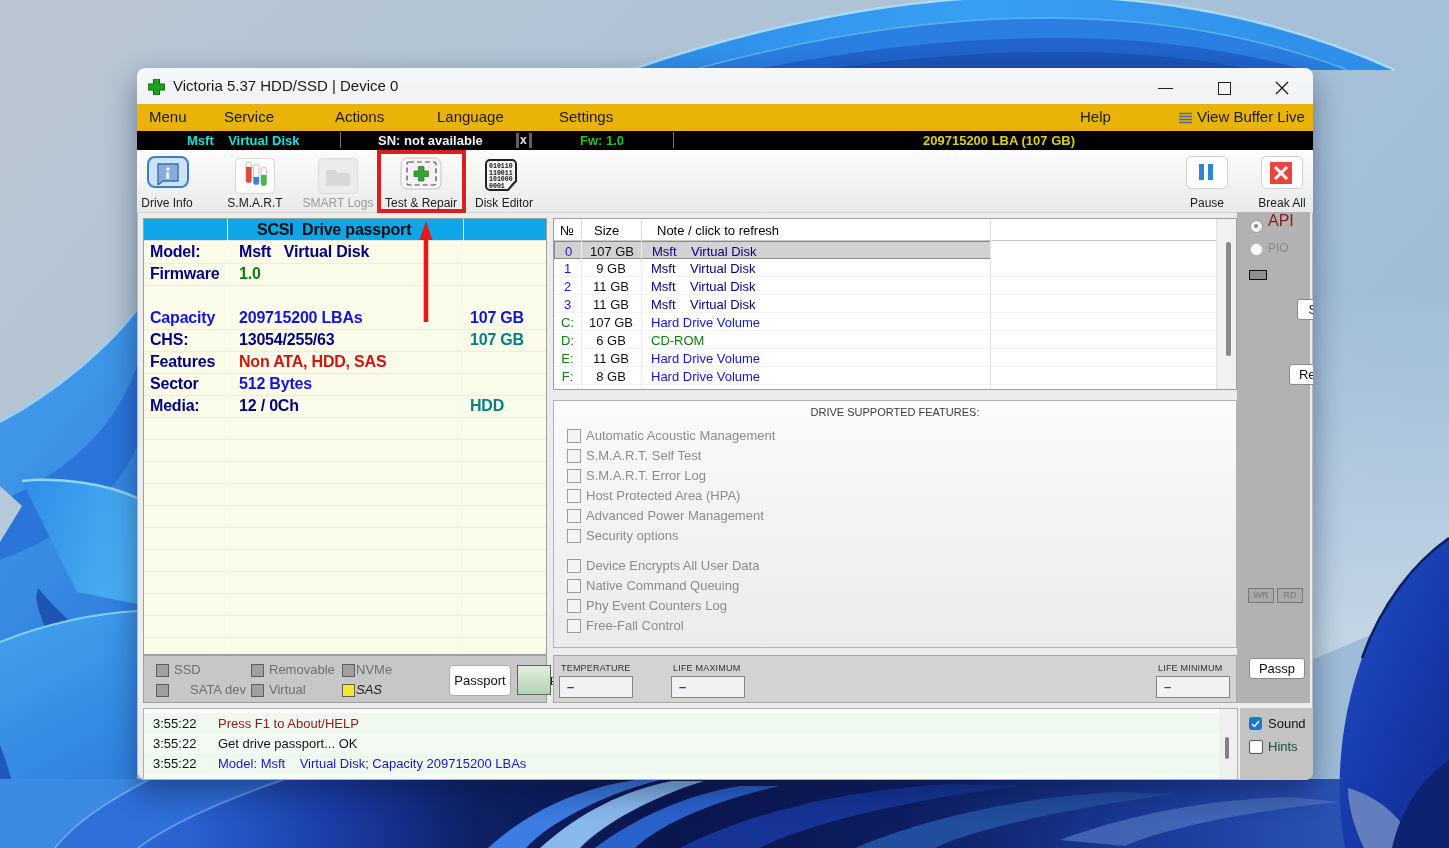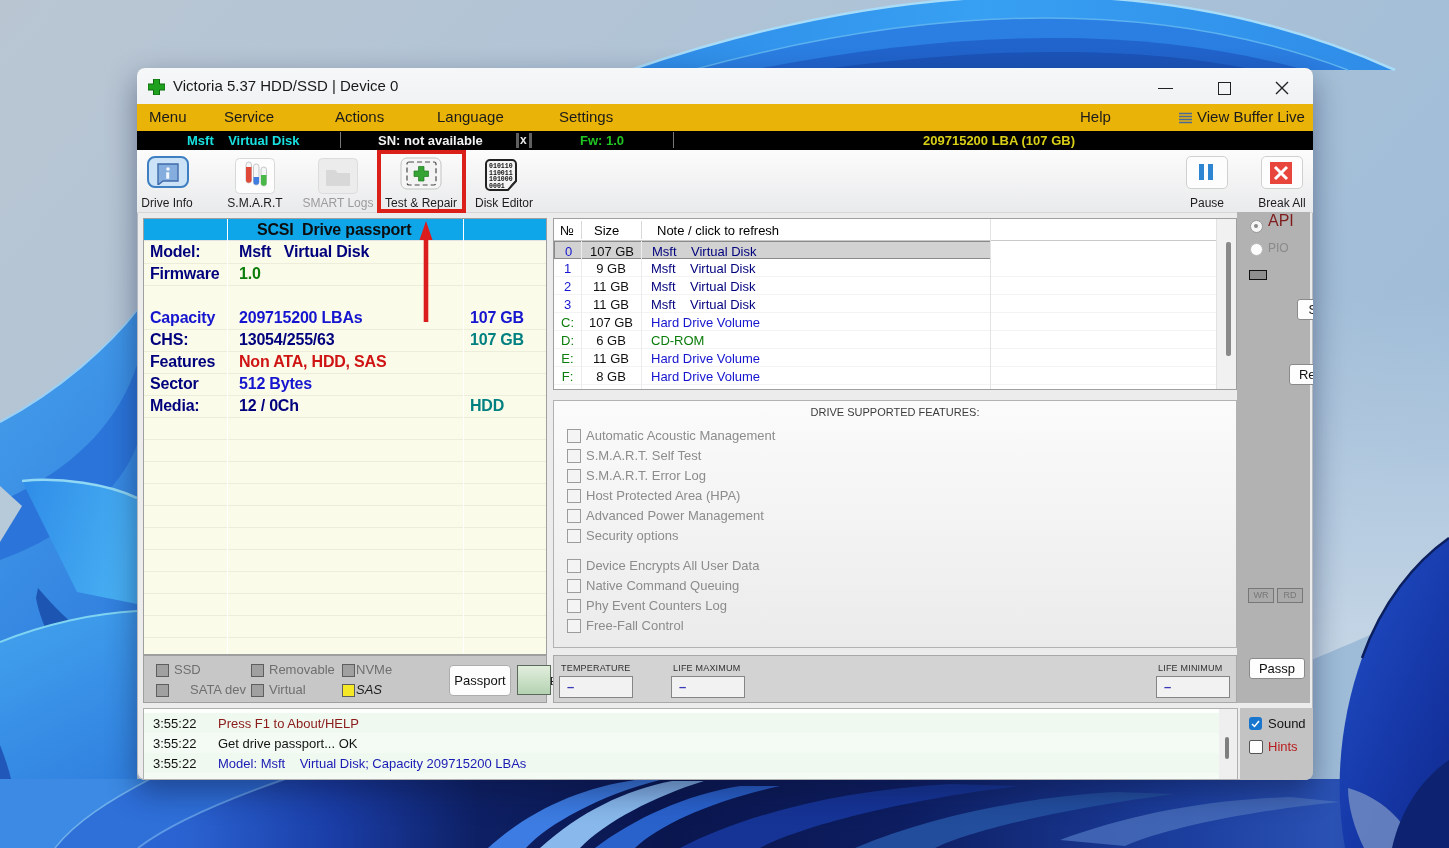--- a/index.html
+++ b/index.html
@@ -444,21 +444,21 @@
    <div class="abs" style="left:6px;top:28px;width:4px;height:22px;background:#7f7f7f;border-radius:2px;"></div>
   </div>
  </div>
  <div id="sndpanel">
   <div class="abs" style="left:9px;top:9px;width:13px;height:13px;background:#1976cf;border-radius:3px;"></div>
   <svg class="abs" style="left:11px;top:12px;" width="9" height="8" viewBox="0 0 9 8">
         <path d="M1 4 L3.5 6.5 L8 1" stroke="#fff" stroke-width="1.5" fill="none"></path>
       </svg>
   <div class="abs" style="left:28px;top:8px;font-size:13px;color:#141414;">Sound</div>
   <div class="abs" style="left:9px;top:32px;width:12px;height:12px;background:#fdfdfd;border:1px solid #555;border-radius:2px;"></div>
-  <div class="abs" style="left:28px;top:31px;font-size:13px;color:#b91c1c;">Hints</div>
+  <div class="abs" style="left:28px;top:31px;font-size:13px;color:#14532d;">Hints</div>
  </div>
 
  <div id="sidebar">
   <div class="abs" style="left:13px;top:8px;width:11px;height:11px;border:1px solid #989898;border-radius:50%;background:#f6f6f6;"></div>
   <div class="abs" style="left:17px;top:12px;width:4px;height:4px;border-radius:50%;background:#8a8a8a;"></div>
   <div class="abs" style="left:31px;top:0;font-size:16px;color:#7f1d1d;">API</div>
   <div class="abs" style="left:13px;top:31px;width:11px;height:11px;border:1px solid #b8b8b8;border-radius:50%;background:#fdfdfd;"></div>
   <div class="abs" style="left:31px;top:29px;font-size:12px;color:#8a8a8a;">PIO</div>
   <div class="abs" style="left:12px;top:58px;width:16px;height:8px;background:#8f8f8f;border:1.5px solid #111;"></div>
   <div class="sbtn" style="top:87px;margin-left:48px;">Sleep</div>

